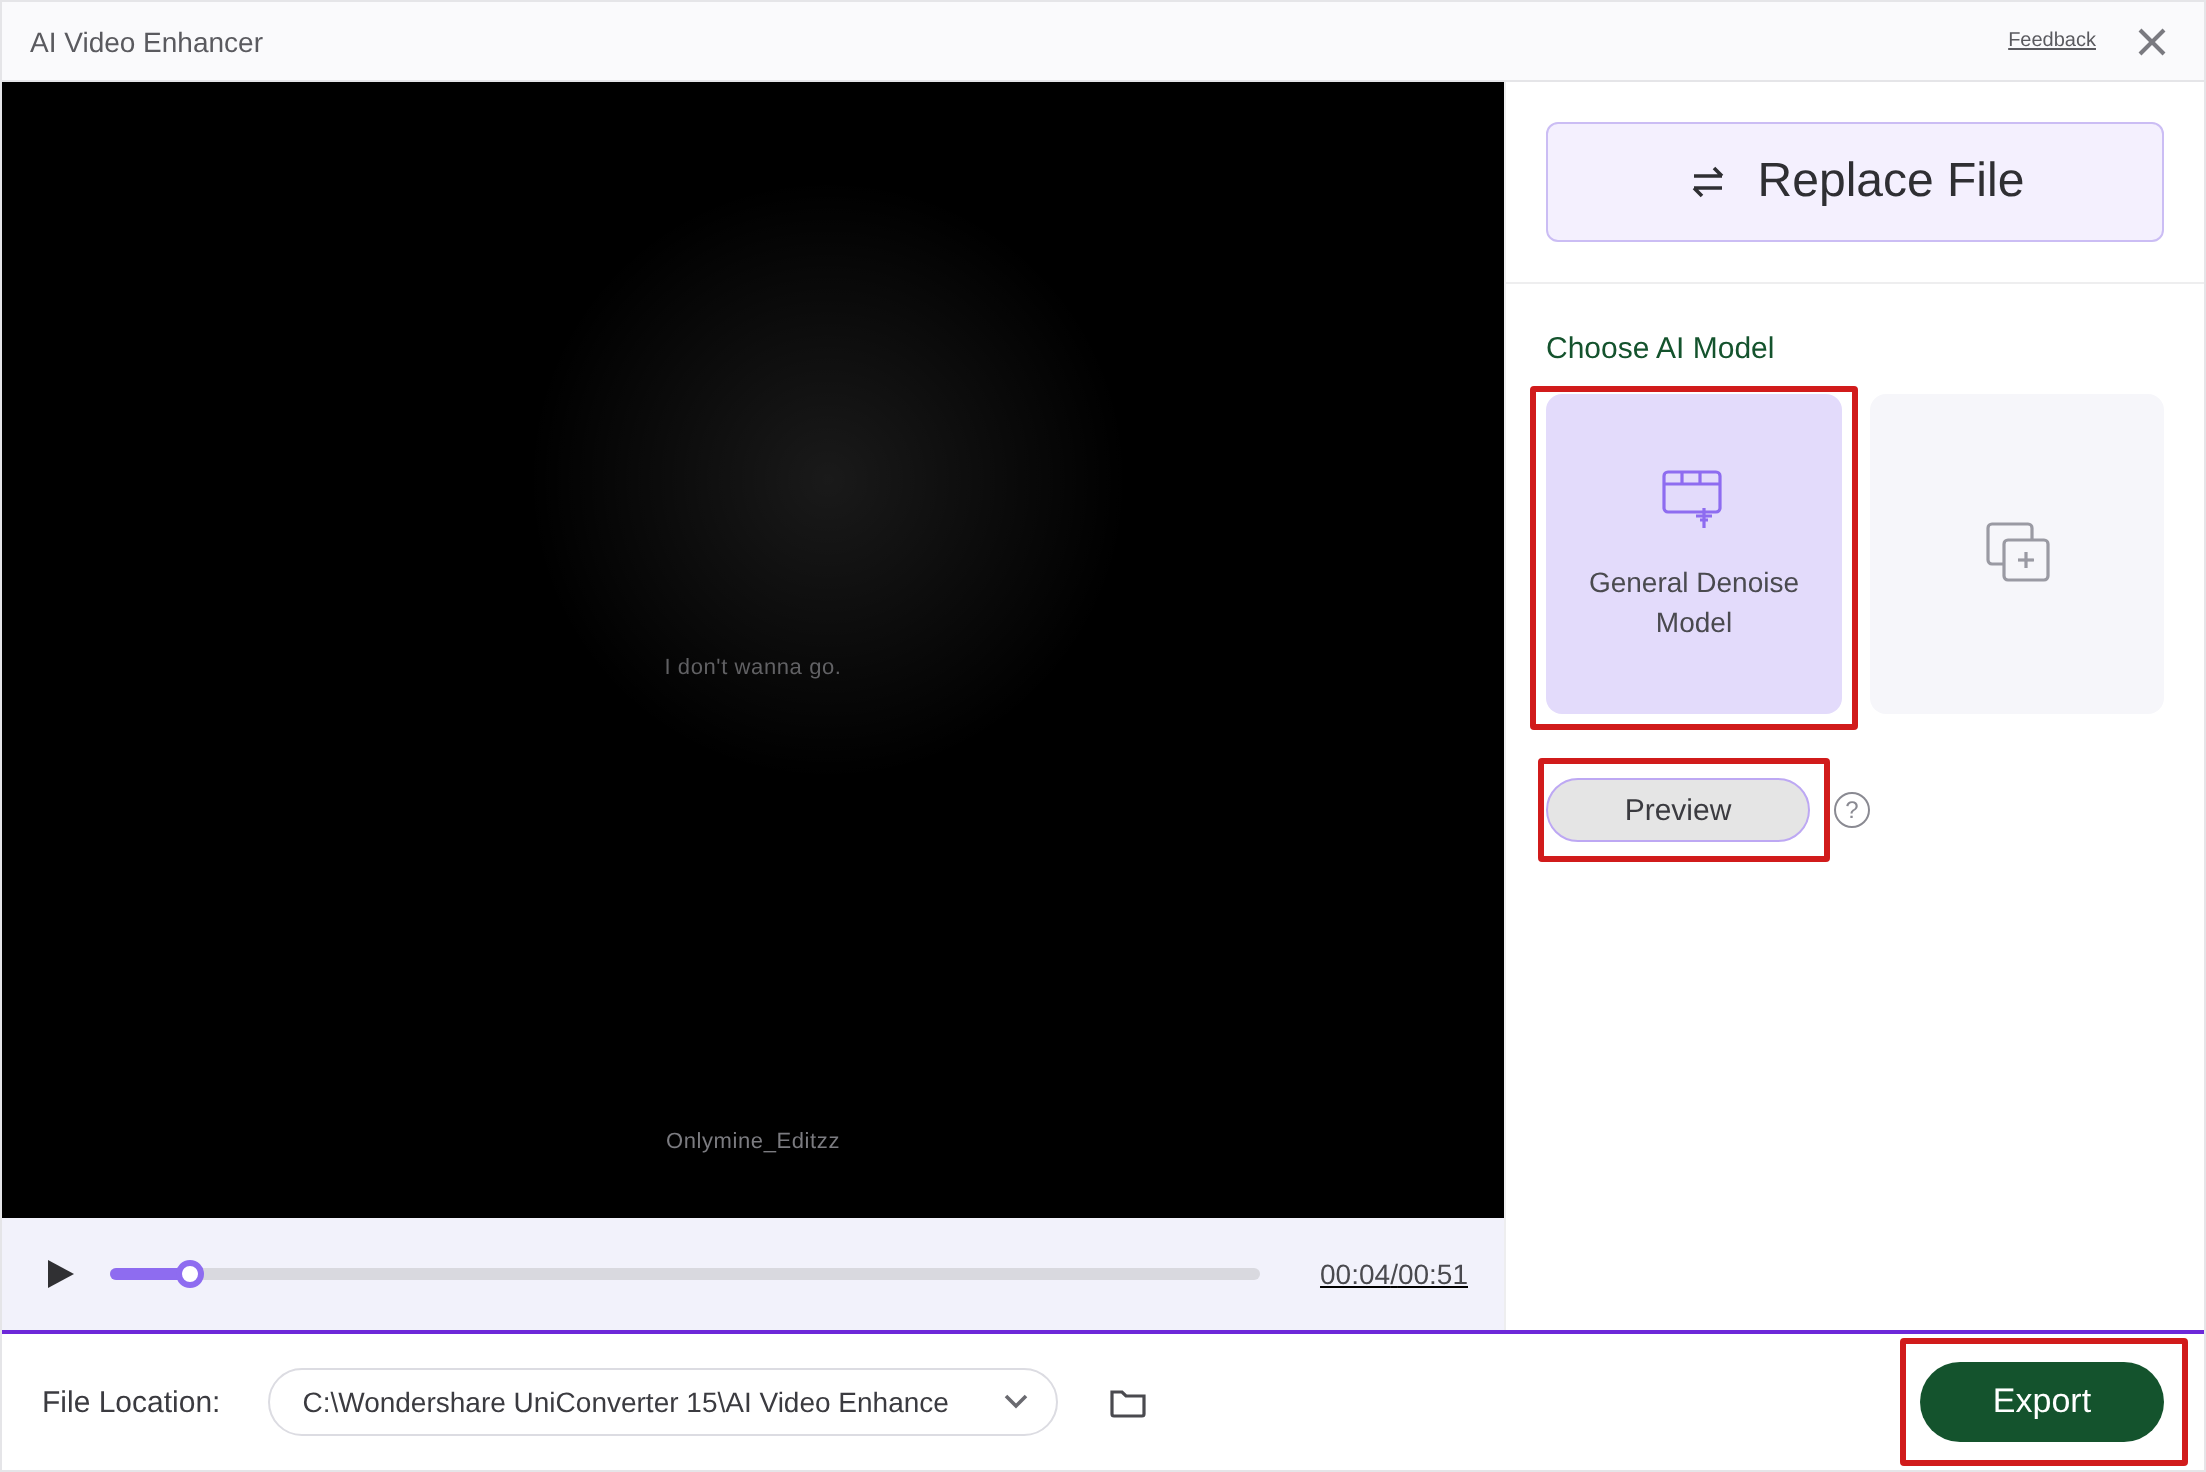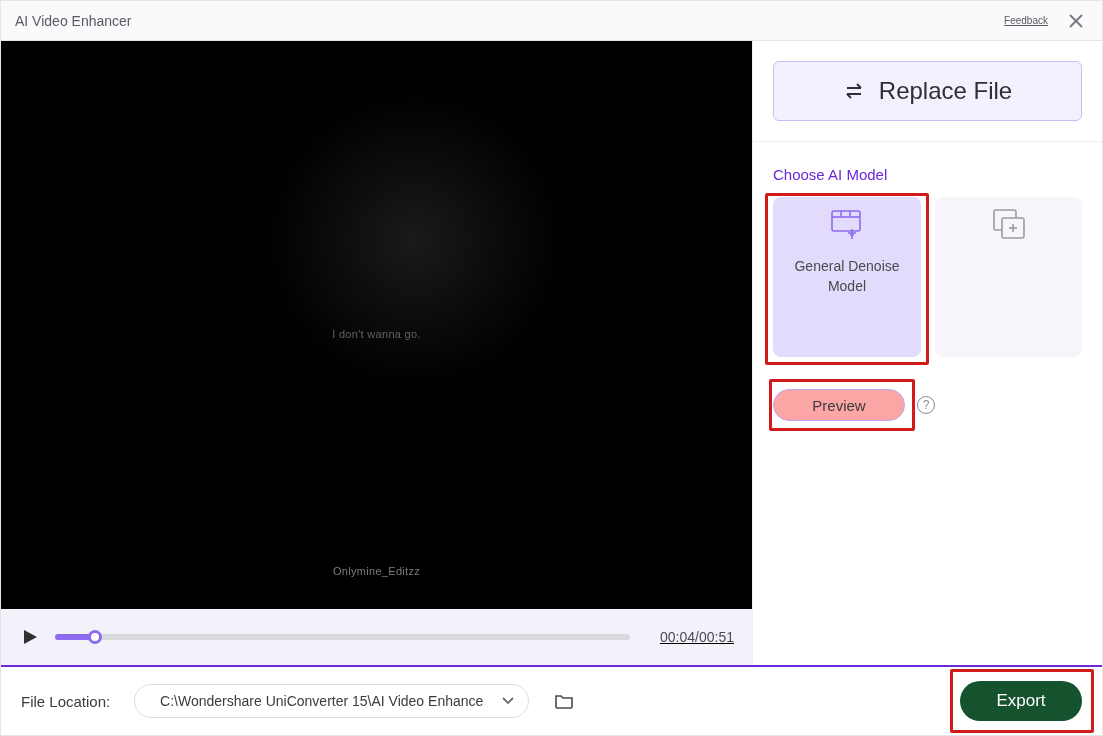--- a/index.html
+++ b/index.html
@@ -33,38 +33,38 @@
   .time { font-size: 14px; color: #4a4a4f; min-width: 90px; text-align: right; }
 
   
   .right { width: 350px; border-left: 1px solid #eeeeef; display: flex; flex-direction: column; padding-bottom: 12px;}
   .replace-wrap { padding: 20px 20px 20px 20px; border-bottom: 1px solid #eeeeef; }
   .replace-btn { width: 100%; height: 60px; border: 1.5px solid #cbbdf4; background: #f4f0fe; border-radius: 6px; display: flex; align-items: center; justify-content: center; gap: 14px; cursor: pointer; }
   .replace-btn span { font-size: 24px; color: #2f2f33; }
   .replace-btn svg { stroke: #2f2f33; }
 
   .section { padding: 24px 20px 0 20px; }
-  .section-title { font-size: 15px; color: #6d28d9; margin-bottom: 14px; }
+  .section-title { font-size: 15px; color: #14532d; margin-bottom: 14px; }
 
   .models { display: flex; gap: 14px; }
   .model-card-wrap { position: relative; }
-  .model-card { width: 148px; height: 160px; border-radius: 8px; display: flex; flex-direction: column; align-items: center; justify-content: flex-start; gap: 14px; cursor: pointer; padding: 10px 6px; text-align:center;}
+  .model-card { width: 148px; height: 160px; border-radius: 8px; display: flex; flex-direction: column; align-items: center; justify-content: center; gap: 14px; cursor: pointer; padding: 10px 6px; text-align:center;}
   .model-card.selected { background: #e3dbfb; }
   .model-card.unselected { background: #f6f6fa; }
   .model-card .label { font-size: 14px; color: #4a4a4f; line-height: 1.4; }
   .hl-red { position:absolute; border:3px solid #d11b1b; border-radius:2px; pointer-events:none; }
 
   .preview-row { display:flex; align-items:center; gap:12px; margin-top: 32px; }
-  .preview-btn { width: 132px; height: 32px; border: 1.5px solid #bda8f3; border-radius: 22px; background: #fca5a5; color: #3b3b40; font-size: 15px; display:flex; align-items:center; justify-content:center; cursor:pointer;}
+  .preview-btn { width: 132px; height: 32px; border: 1.5px solid #bda8f3; border-radius: 22px; background: #e5e5e5; color: #3b3b40; font-size: 15px; display:flex; align-items:center; justify-content:center; cursor:pointer;}
   .help { width:18px; height:18px; border:1.5px solid #8a8a92; border-radius:50%; color:#8a8a92; font-size:12px; display:flex; align-items:center; justify-content:center; cursor:pointer;}
 
   
   .footer { height: 70px; border-top: 2px solid #6d28d9; display:flex; align-items:center; padding: 0 20px; gap: 24px; }
   .file-label { font-size: 15px; color: #3b3b40; }
-  .file-select { position:relative; width: 395px; height: 34px; border: 1px solid #dcdce2; border-radius: 22px; padding: 0 36px 0 16px; font-size: 14px; color:#3b3b40; background:#fff; display:flex; align-items:center; cursor:pointer;justify-content:center;}
+  .file-select { position:relative; width: 395px; height: 34px; border: 1px solid #dcdce2; border-radius: 22px; padding: 0 36px 0 16px; font-size: 14px; color:#3b3b40; background:#fff; display:flex; align-items:center; cursor:pointer;}
   .file-select .chev { position:absolute; right:14px; top:50%; transform:translateY(-50%);}
   .folder-btn { width: 22px; height: 22px; cursor:pointer; display:flex; align-items:center; justify-content:center;}
   .footer-spacer { flex: 1; }
   .export-btn { width: 122px; height: 40px; background: #14532d; color: #fff; font-size: 17px; border:none; border-radius: 24px; cursor:pointer; display:flex; align-items:center; justify-content:center;}
 </style>
 </head>
 <body>
 
 <div class="app">
 

